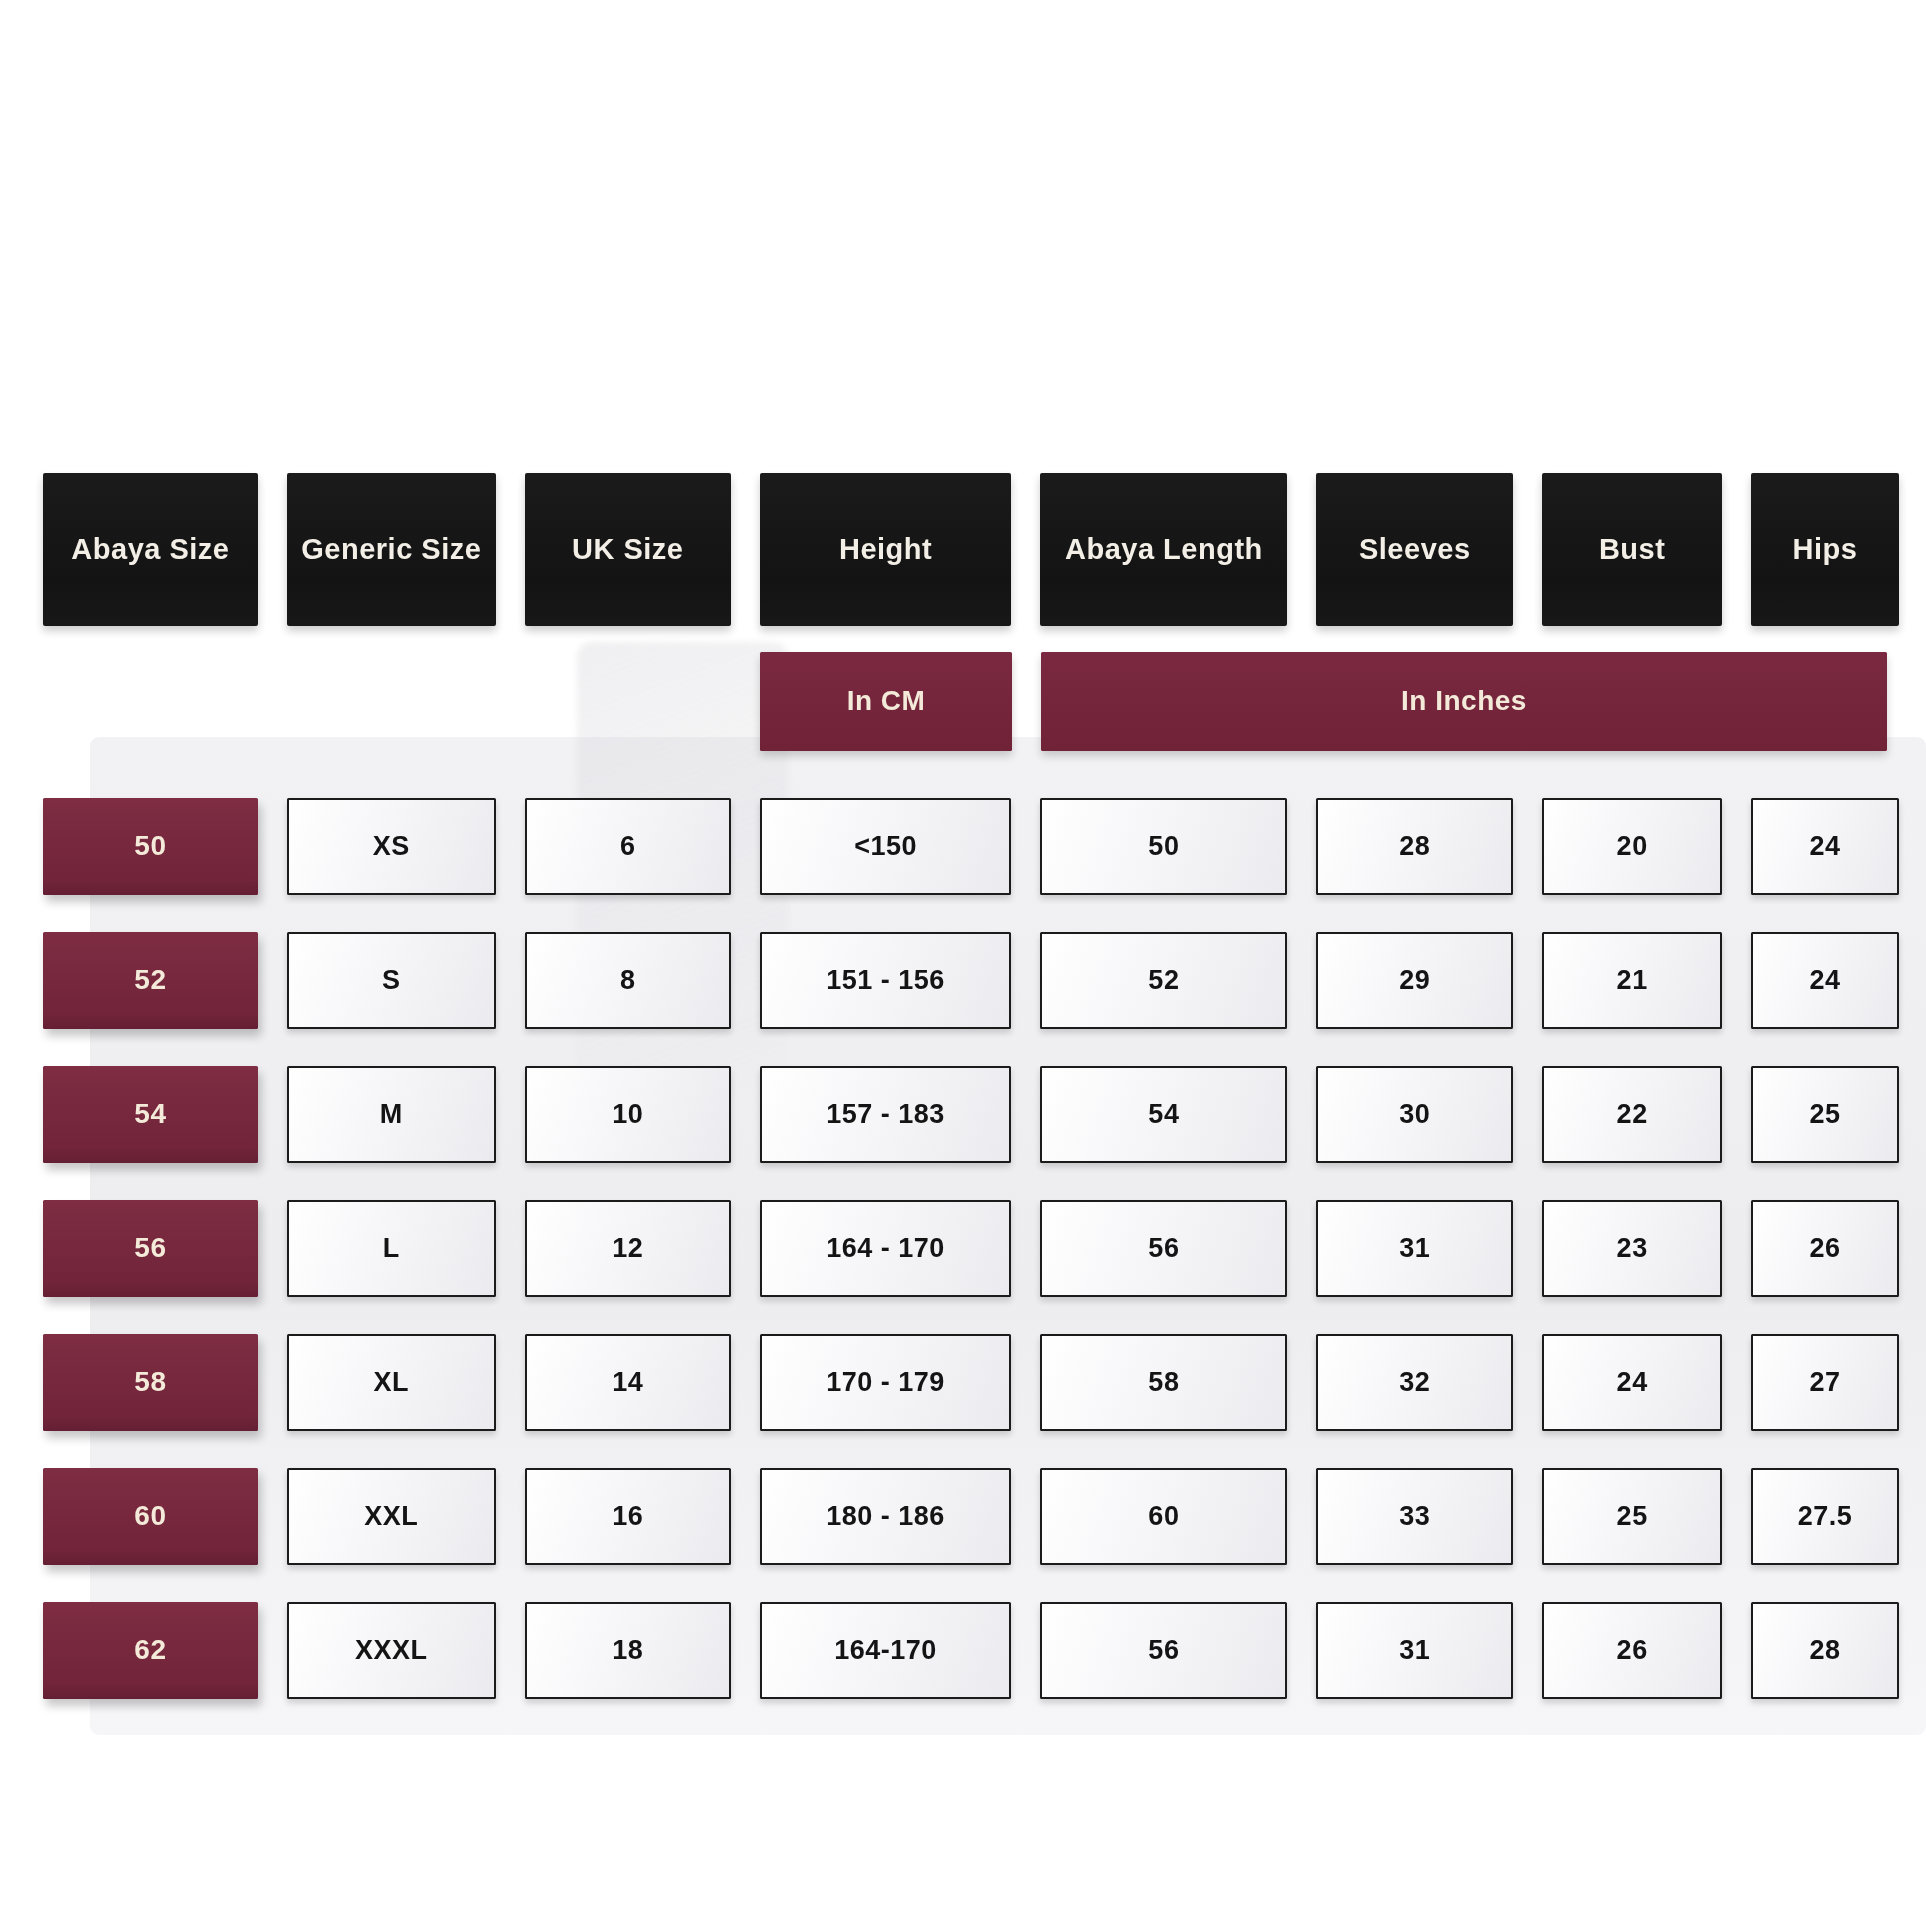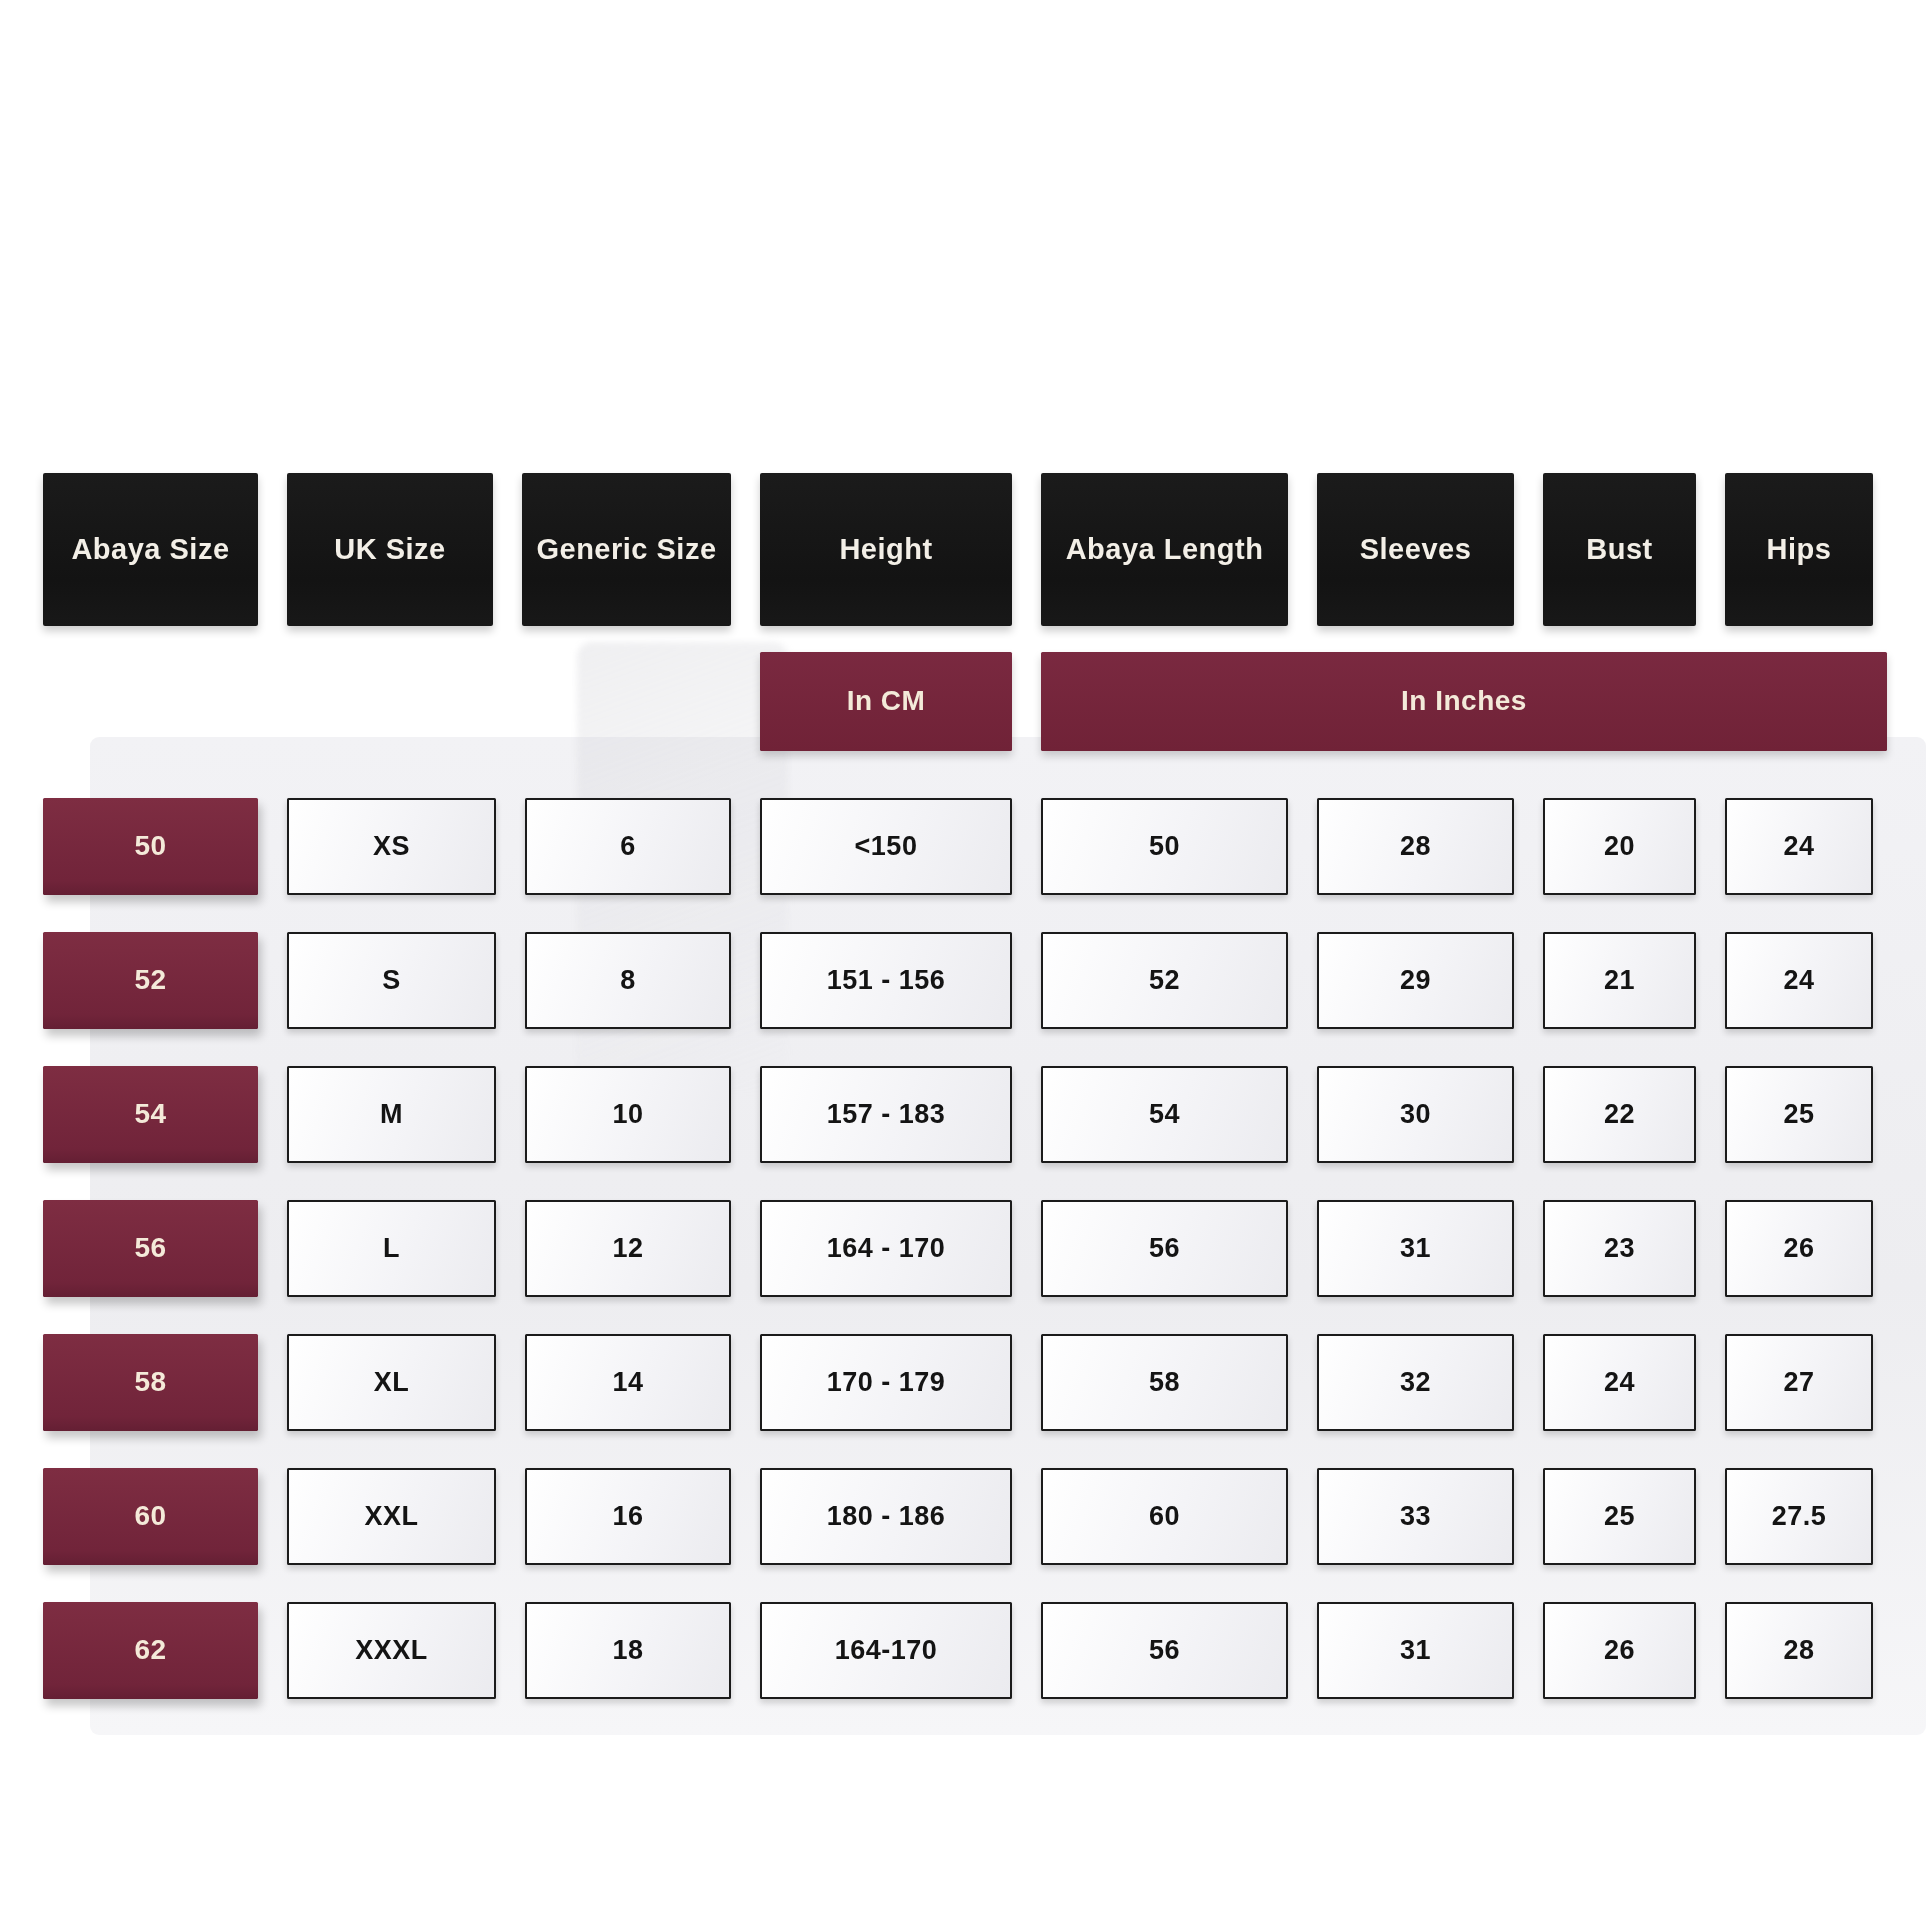--- a/index.html
+++ b/index.html
@@ -30,21 +30,21 @@
     left: 43px; top: 473px;
     width: 1856px;
   }
   .row { display: flex; gap: 29px; align-items: stretch; }
   .header-row { height: 153px; margin-bottom: 25.6px; }
   .units-row  { height: 99px; margin-bottom: 47px; }
   .data-row   { height: 97px; margin-bottom: 37px; }
 
   .c1 { width: 215px; } .c2 { width: 209px; } .c3 { width: 206px; }
   .c4 { width: 252px; } .c5 { width: 247px; } .c6 { width: 197px; }
-  .c7 { width: 153px; } .c8 { width: 148px; }
+  .c7 { width: 180px; } .c8 { width: 148px; }
   .c-inches { width: 846px; }
 
   .cell {
     display: flex; align-items: center; justify-content: center;
     text-align: center;
     font-weight: 700;
   }
   .head {
     background: linear-gradient(180deg, #1b1b1b 0%, #131313 70%, #181818 100%);
     color: #f3efe7;
@@ -86,22 +86,22 @@
 </head>
 <body>
 
 <div class="bg-panel"></div>
 <div class="bg-ghost"></div>
 
 <div class="table-wrap">
 
   <div class="row header-row">
     <div class="cell head c1">Abaya Size</div>
+    <div class="cell head c2">Generic Size</div>
     <div class="cell head c3">UK Size</div>
-    <div class="cell head c2">Generic Size</div>
     <div class="cell head c4">Height</div>
     <div class="cell head c5">Abaya Length</div>
     <div class="cell head c6">Sleeves</div>
     <div class="cell head c7">Bust</div>
     <div class="cell head c8">Hips</div>
   </div>
 
   <div class="row units-row">
     <div class="cell spacer c1"></div>
     <div class="cell spacer c2"></div>

